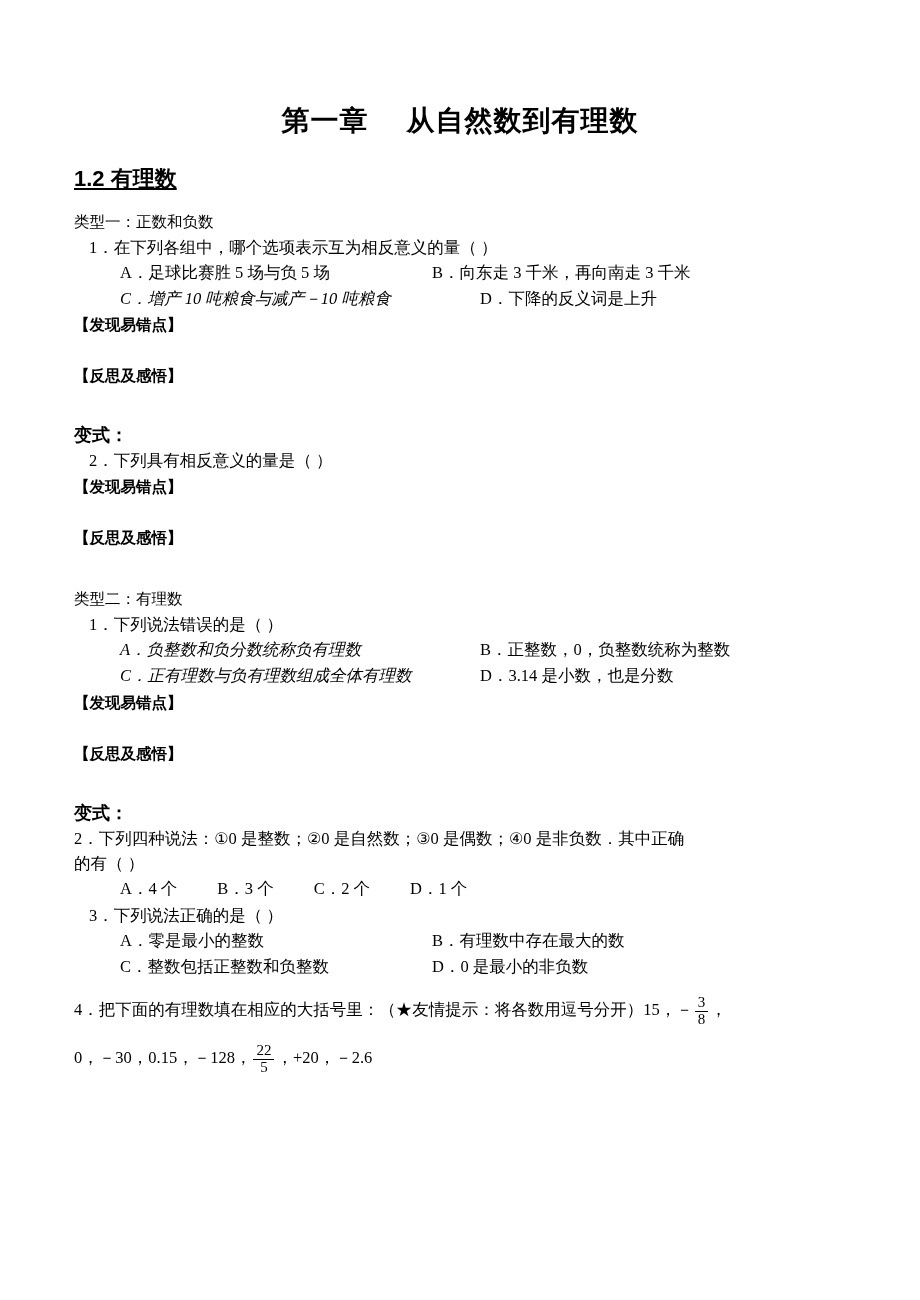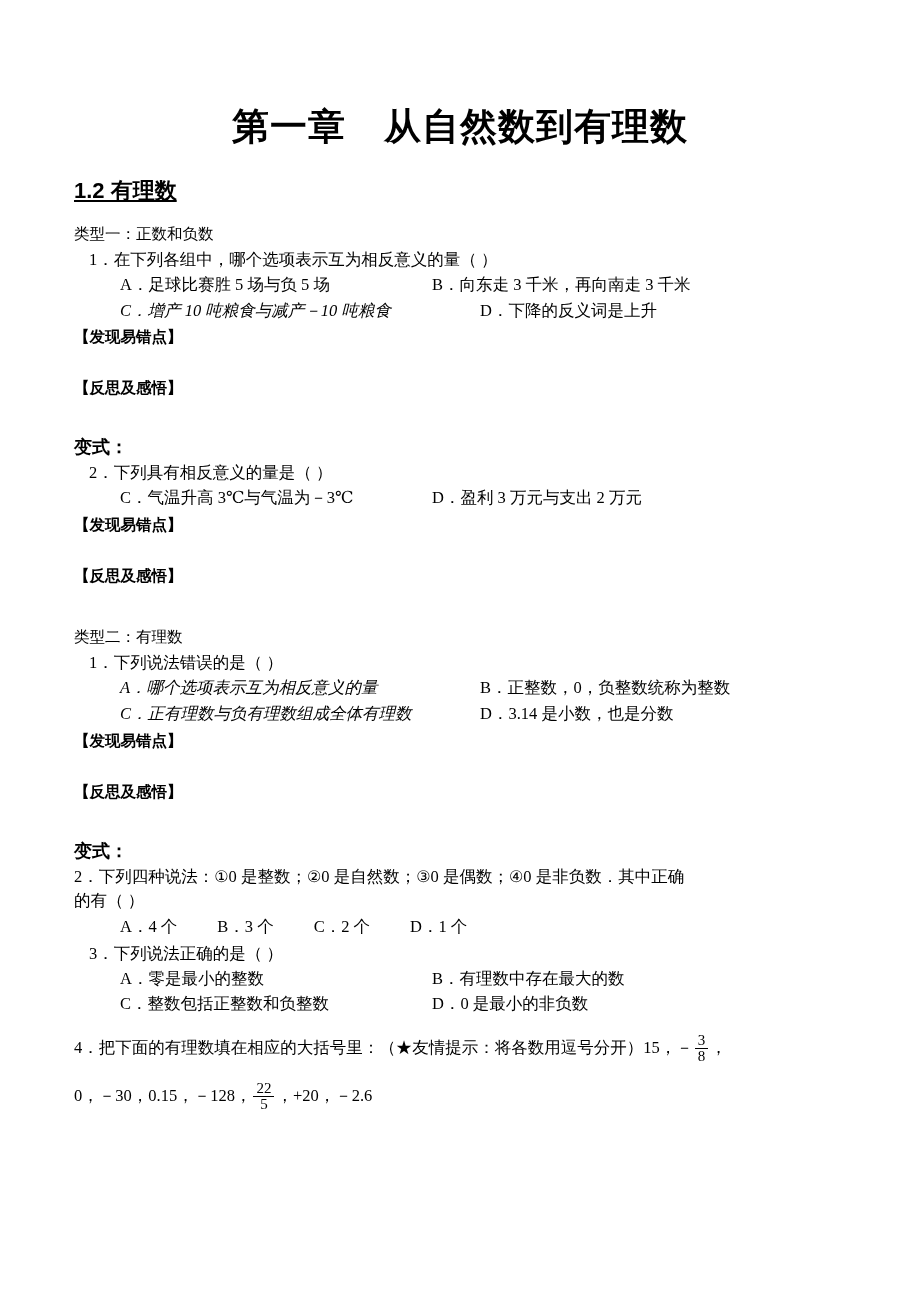--- a/index.html
+++ b/index.html
@@ -19,21 +19,21 @@
     position: relative;
     width: 920px;
     height: 1300px;
     box-sizing: border-box;
     padding: 86px 74px 0 74px;
   }
   .doc-title {
     text-align: center;
     font-family: "Liberation Sans", "DejaVu Sans", sans-serif;
     font-weight: bold;
-    font-size: 37px;
+    font-size: 28px;
     letter-spacing: 1px;
     margin: 0 0 10px 0;
     padding-top: 16px;
   }
   .doc-title .gap {
     display: inline-block;
     width: 38px;
   }
   .section-title {
     font-family: "Liberation Sans", "DejaVu Sans", sans-serif;
@@ -148,35 +148,31 @@
   </div>
 
   <div class="bracket-head">【发现易错点】</div>
   <div class="spacer-sm"></div>
   <div class="bracket-head">【反思及感悟】</div>
   <div class="spacer-lg"></div>
 
   <div class="variant">变式：</div>
 
   <div class="q-line">2．下列具有相反意义的量是（        ）</div>
-  <div class="opts">
-    <span class="col col1">C．气温升高 3℃与气温为－3℃</span>
-    <span class="col">D．盈利 3 万元与支出 2 万元</span>
-  </div>
 
   <div class="bracket-head">【发现易错点】</div>
   <div class="spacer-sm"></div>
   <div class="bracket-head">【反思及感悟】</div>
   <div class="spacer-md"></div>
 
   <div class="type-head">类型二：有理数</div>
 
   <div class="q-line">1．下列说法错误的是（        ）</div>
   <div class="opts">
-    <span class="col col1-wide">A．哪个选项表示互为相反意义的量</span>
+    <span class="col col1-wide">A．负整数和负分数统称负有理数</span>
     <span class="col">B．正整数，0，负整数统称为整数</span>
   </div>
   <div class="opts">
     <span class="col col1-wide">C．正有理数与负有理数组成全体有理数</span>
     <span class="col">D．3.14 是小数，也是分数</span>
   </div>
 
   <div class="bracket-head">【发现易错点】</div>
   <div class="spacer-sm"></div>
   <div class="bracket-head">【反思及感悟】</div>

